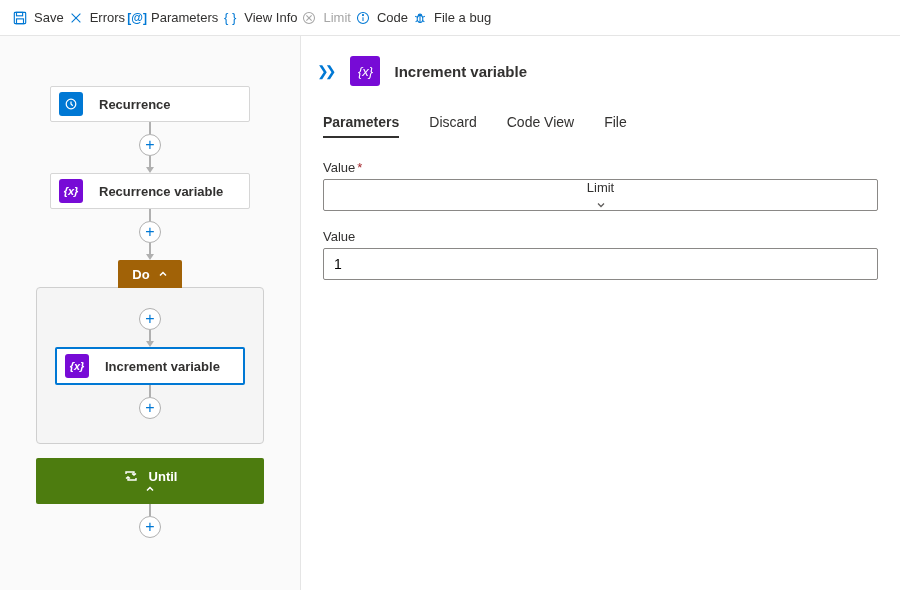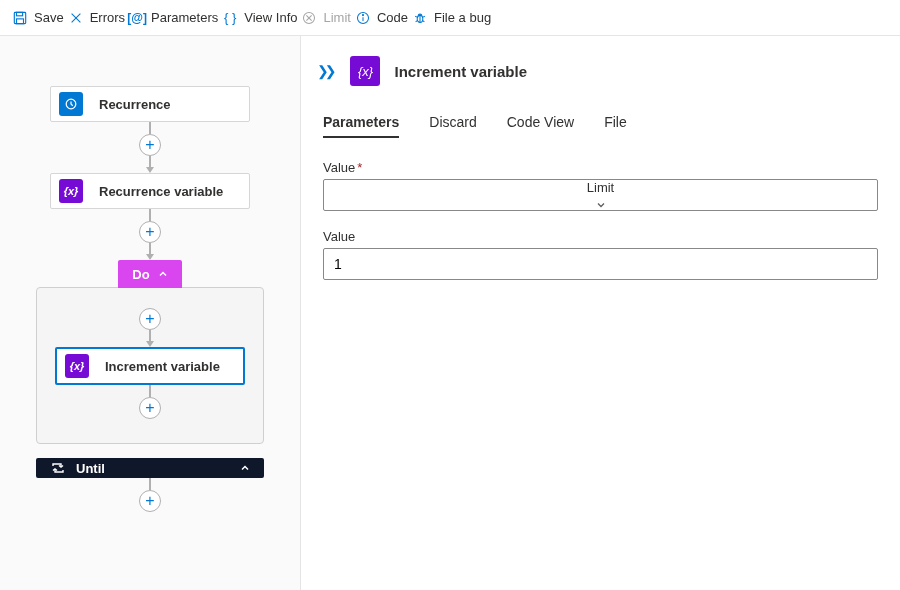--- a/index.html
+++ b/index.html
@@ -107,21 +107,21 @@
     background: #fff;
     display: flex; align-items: center; justify-content: center;
     color: #0078d4;
     font-size: 16px;
     line-height: 1;
     cursor: pointer;
   }
 
   
   .do-header {
-    background: #d946ef;
+    background: #a16207;
     color: #fff;
     width: 64px;
     height: 28px;
     border-radius: 2px 2px 0 0;
     display: flex;
     align-items: center;
     justify-content: center;
     gap: 8px;
     font-weight: 600;
     cursor: pointer;
@@ -133,30 +133,31 @@
     background: #f5f5f5;
     border-radius: 4px;
     padding: 20px 10px 24px 10px;
     display: flex;
     flex-direction: column;
     align-items: center;
     margin-top: -1px;
   }
   .until-bar {
     width: 228px;
-    background: #0f172a;
+    background: #4d7c0f;
     color: #fff;
     border-radius: 2px;
     display: flex;
     align-items: center;
-    padding: 2px 14px;
+    padding: 10px 14px;
     font-weight: 600;
     cursor: pointer;
     margin-top: 14px;
     justify-content: space-between;
+    flex-direction: column;
   }
   .until-bar .left { display:flex; align-items:center; gap:10px; }
 
   
   .panel-header {
     display: flex;
     align-items: center;
     gap: 14px;
     padding: 0 0 0 12px;
   }

